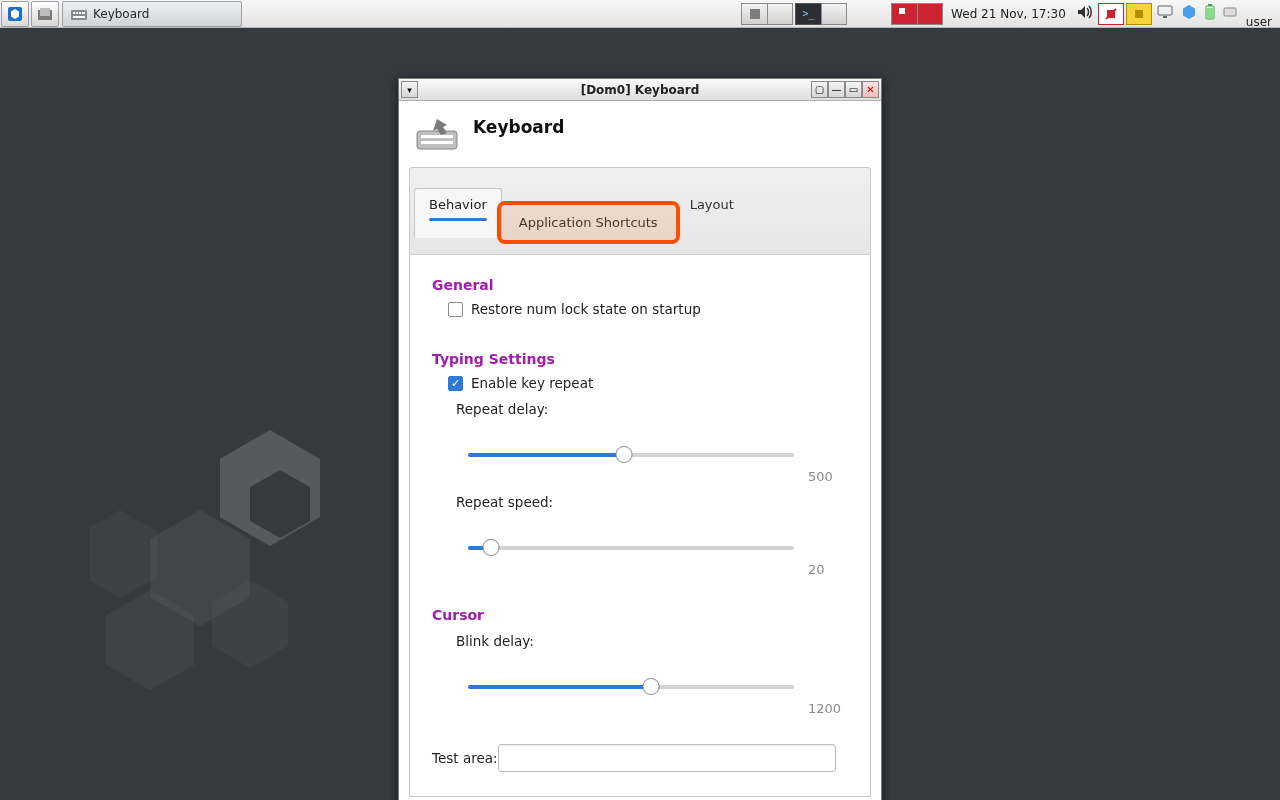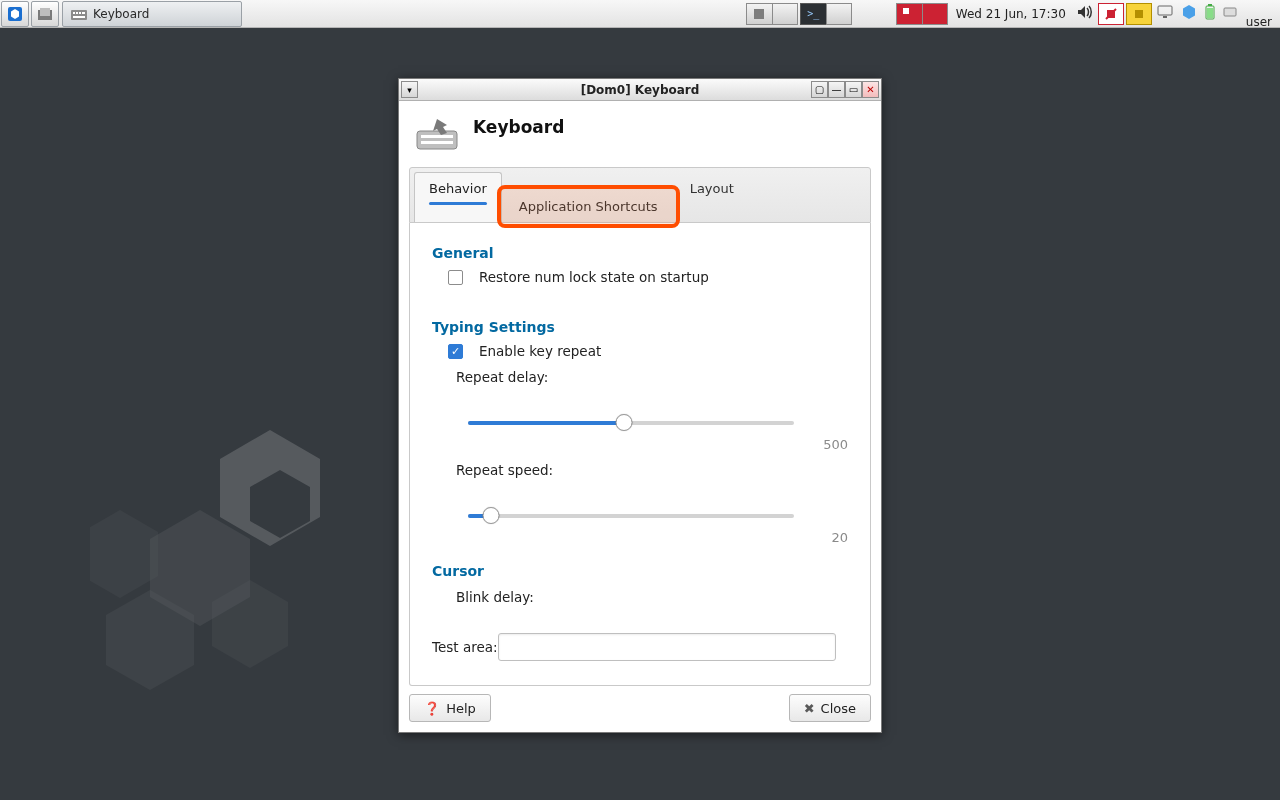--- a/index.html
+++ b/index.html
@@ -67,21 +67,21 @@
   }
 
   .win-inner { padding:8px 10px 0 10px; }
 
   .header { display:flex; gap:14px; padding:8px 6px 14px 6px; }
   .header .icon { width:44px; height:36px; flex:none; }
   .header h1 { font-size:17px; font-weight:bold; color:#111; }
   .header p { font-size:13px; color:#333; margin-top:2px;}
 
   .tabs {
-    display:flex; gap:2px; padding:0 4px;
+    display:flex; gap:2px; padding:16px 4px;
     background:linear-gradient(#f0f0f0,#e6e6e6);
     border:1px solid #c9c9c9; border-bottom:1px solid #c9c9c9;
     border-radius:3px 3px 0 0;
   }
   .tab {
     padding:8px 14px; font-size:13px; color:#333;
     border:1px solid transparent; border-bottom:none; border-radius:3px 3px 0 0;
     background:transparent; cursor:default;
     margin-top:4px;
   }
@@ -95,22 +95,22 @@
   .tab-highlight { position:relative;margin-top:22px; }
   .tab-highlight::before{
     content:""; position:absolute; inset:-6px -8px; border:4px solid #ff4d00; border-radius:8px;
     background:rgba(255,80,0,.12);
   }
 
   .panel {
     border:1px solid #c9c9c9; border-top:none; border-radius:0 0 3px 3px;
     padding:14px 22px 18px 22px;
   }
-  .section-h { font-size:14px; font-weight:bold; color:#0369a1; margin:8px 0 8px 0;}
-  .row { display:flex; align-items:center; gap:16px; font-size:13.5px; color:#222; margin:4px 0 4px 16px;}
+  .section-h { font-size:14px; font-weight:bold; color:#a21caf; margin:8px 0 8px 0;}
+  .row { display:flex; align-items:center; gap:8px; font-size:13.5px; color:#222; margin:4px 0 4px 16px;}
   .checkbox {
     width:15px; height:15px; border:1px solid #8c8c8c; border-radius:2px; background:#fff; flex:none;
     display:flex;align-items:center;justify-content:center;
   }
   .checkbox.checked { background:#2e7bd6; border-color:#2e7bd6; }
   .checkbox.checked::after{content:"✓"; color:#fff; font-size:11px; line-height:1; font-weight:bold;}
   .sublabel { font-size:13.5px; color:#222; margin:10px 0 4px 24px;}
   .slider-row { display:flex; align-items:center; gap:14px; margin:6px 0 10px 36px;}
   .slider {
     position:relative; flex:1; height:18px;
@@ -122,21 +122,21 @@
   .slider .fill  {
     position:absolute; left:0; top:8px; height:4px;
     background:#2e7bd6; border-radius:3px;
   }
   .slider .thumb {
     position:absolute; top:1px; width:17px; height:17px; background:#fff;
     border:1px solid #9a9a9a; border-radius:50%;
     box-shadow:0 0 1px rgba(0,0,0,.3);
     transform:translateX(-50%);
   }
-  .slider-val { width:40px; text-align:right; color:#8a8a8a; font-size:13px;margin-top:46px;}
+  .slider-val { width:40px; color:#8a8a8a; font-size:13px;margin-top:46px;}
   .test-row { display:flex; align-items:center; gap:0; margin:28px 12px 6px 0;}
   .test-row label{ font-size:13.5px; color:#222;}
   .test-row input{
     flex:1; height:28px; border:1px solid #bfbfbf; border-radius:3px; padding:0 8px; font-size:13px;
     box-shadow:inset 0 1px 2px rgba(0,0,0,.08);
   }
 
   .footer {
     display:flex; justify-content:space-between; padding:8px 10px 10px 10px;
   }
@@ -193,21 +193,21 @@
     </div>
     <div style="width:40px"></div>
     <div class="pair">
       <div class="box" style="background:#c23">
           <svg width="14" height="14">
             <rect x="1" y="1" width="6" height="6" fill="#fff"></rect>
           </svg>
         </div>
       <div class="box" style="background:#c23"></div>
     </div>
-    <span class="clock">Wed 21 Jun, 17:30</span>
+    <span class="clock">Wed 21 Nov, 17:30</span>
     <span style="padding:0 3px">
       <svg width="16" height="14" viewBox="0 0 16 14">
           <path d="M1 5h3l4-4v12l-4-4H1z" fill="#333"></path>
           <path d="M10 3c2 2 2 6 0 8M12 1c3 3 3 9 0 12" stroke="#333" fill="none" stroke-width="1.5"></path>
         </svg>
     </span>
     <span class="box" style="border-color:#c23;background:#fff">
         <svg width="14" height="14">
           <rect x="3" y="3" width="8" height="8" fill="#c23"></rect>
           <line x1="2" y1="12" x2="12" y2="2" stroke="#c23" stroke-width="2"></line>
@@ -306,22 +306,30 @@
       <div class="sublabel">Repeat speed:</div>
       <div class="slider-row">
         <div class="slider">
           <div class="track"></div>
             <div class="fill" style="width:7%"></div>
             <div class="thumb" style="left:7%"></div>
         </div>
         <div class="slider-val">20</div>
       </div>
 
-      <div class="section-h" style="margin-top:18px">Cursor</div>
+      <div class="section-h" style="margin-top:30px">Cursor</div>
       <div class="sublabel">Blink delay:</div>
+      <div class="slider-row">
+        <div class="slider">
+          <div class="track"></div>
+            <div class="fill" style="width:56%"></div>
+            <div class="thumb" style="left:56%"></div>
+        </div>
+        <div class="slider-val">1200</div>
+      </div>
 
       <div class="test-row">
         <label>Test area:</label>
         <input type="text" style="">
       </div>
     </div>
   </div>
 
   <div class="footer">
     <button class="btn">

